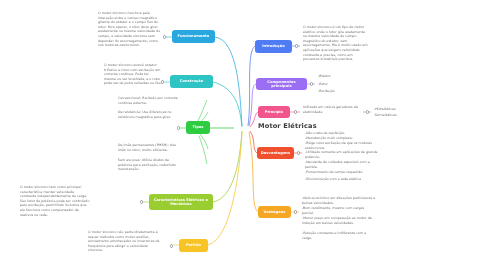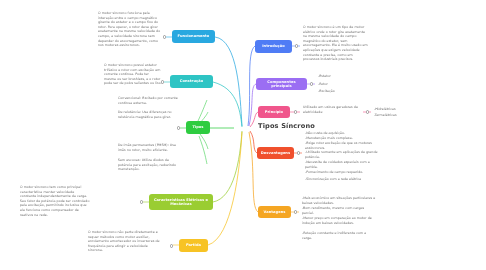--- a/index.html
+++ b/index.html
@@ -97,21 +97,21 @@
     <path d="M363 112 L 371 112" fill="none" stroke="#f0568c" stroke-width="0.6"></path>
     <path d="M294 153 L 302 153" fill="none" stroke="#f0502d" stroke-width="0.6"></path>
     <path d="M291 212 L 299 212" fill="none" stroke="#f5a623" stroke-width="0.6"></path>
 
     <path d="M198 121 C 204 108 206 102 207 100" fill="none" stroke="#2ecc40" stroke-width="0.55"></path>
     <path d="M200 123 C 206 116 207 114 208 112" fill="none" stroke="#2ecc40" stroke-width="0.55"></path>
     <path d="M200 134 C 206 142 207 146 208 149" fill="none" stroke="#2ecc40" stroke-width="0.55"></path>
     <path d="M199 136 C 205 152 206 160 207 164" fill="none" stroke="#2ecc40" stroke-width="0.55"></path>
   </svg>
 
-  <div class="root" style="left:258px; top:122px;">Tipos Síncrono</div>
+  <div class="root" style="left:258px; top:122px;">Motor Elétricas</div>
 
   <div class="node" style="left:172px; top:30px; width:43px; height:13px; background:#29a8e0;">Funcionamento</div>
   <div class="dot" style="left:163px; top:35.3px;"></div>
   <div class="txt" style="left:98px; top:11px; width:64px;">O motor síncrono funciona pela interação entre o campo magnético girante do estator e o campo fixo do rotor. Para operar, o rotor deve girar exatamente na mesma velocidade do campo, a velocidade síncrona sem depender do escorregamento, como nos motores assíncronos.</div>
 
   <div class="node" style="left:170px; top:75px; width:43px; height:13px; background:#2ec4c4;">Construção</div>
   <div class="dot" style="left:161px; top:80.3px;"></div>
   <div class="txt" style="left:104px; top:63px; width:58px;">O motor síncrono possui estator trifásico e rotor com excitação em corrente contínua. Pode ter mesma ou ser brushless, e o rotor pode ser de polos salientes ou liso.</div>
 
   <div class="node" style="left:186px; top:121px; width:24px; height:13px; background:#2ecc40;">Tipos</div>

